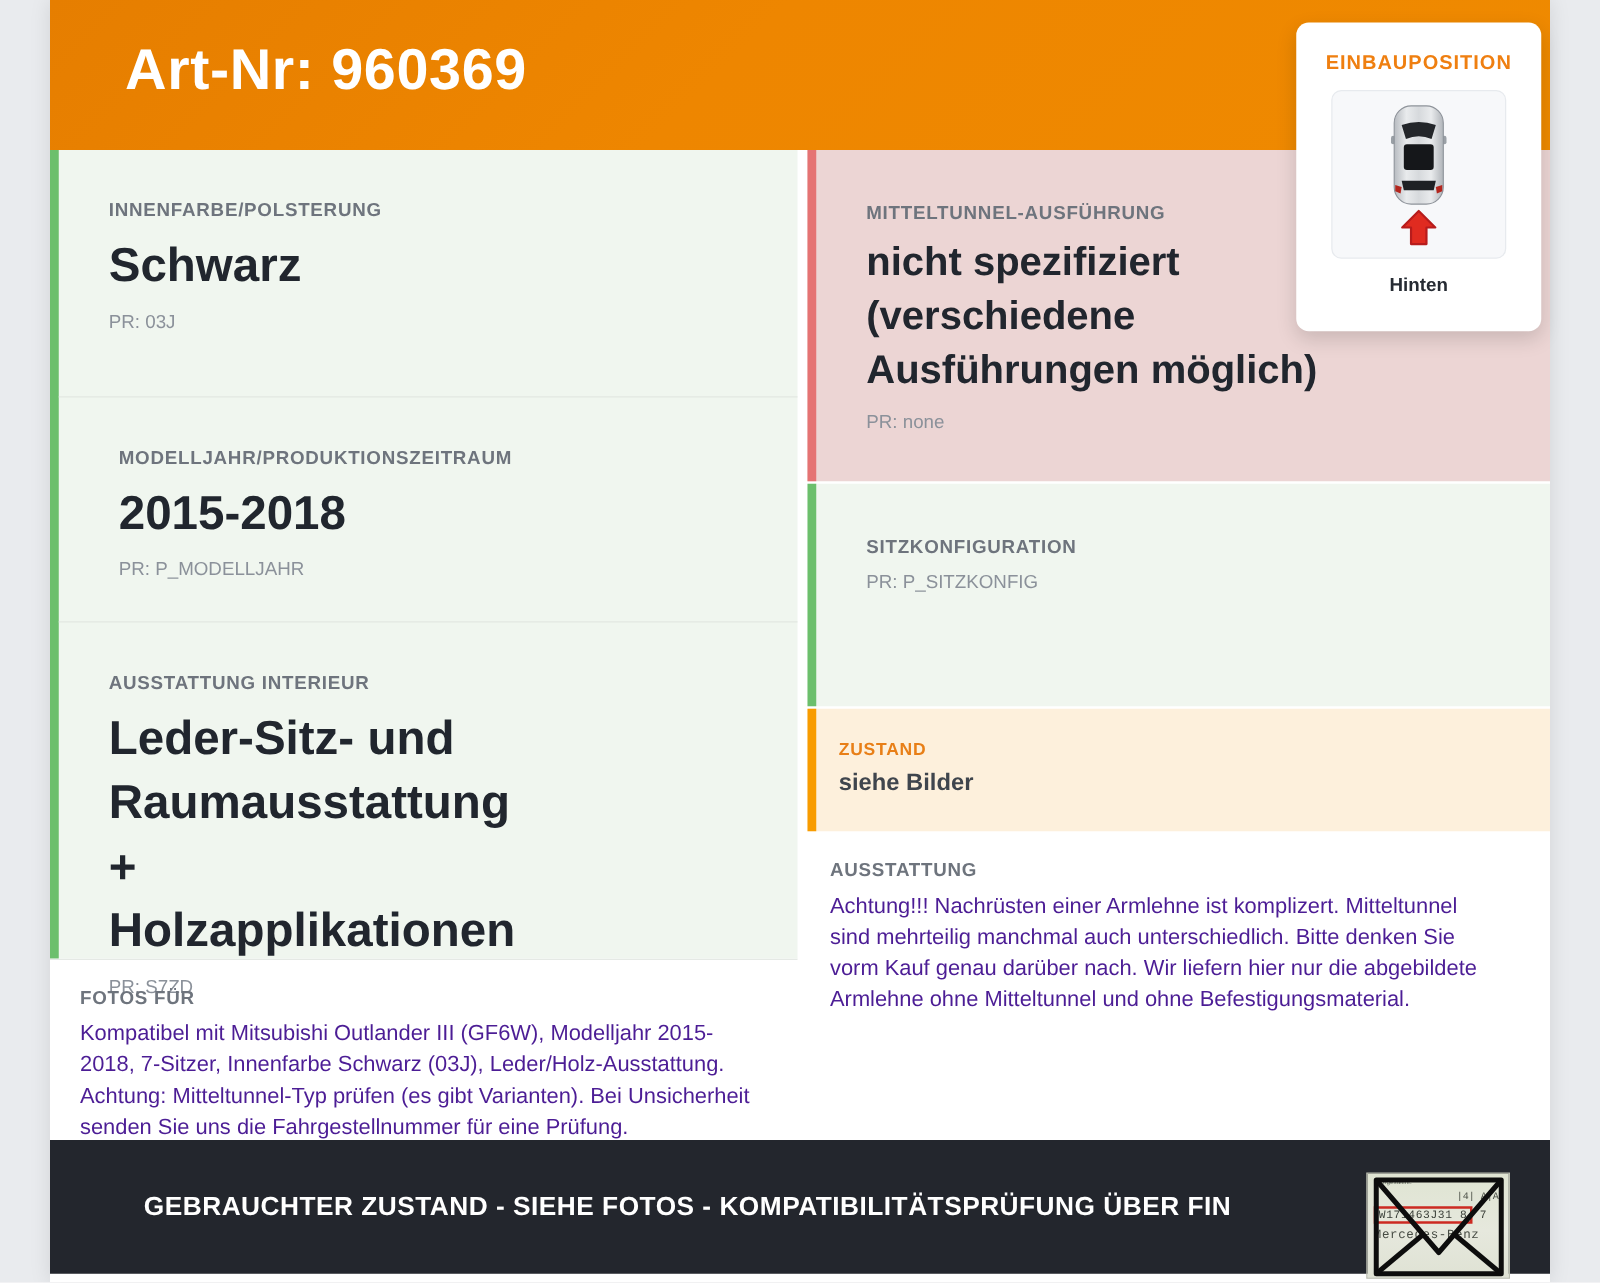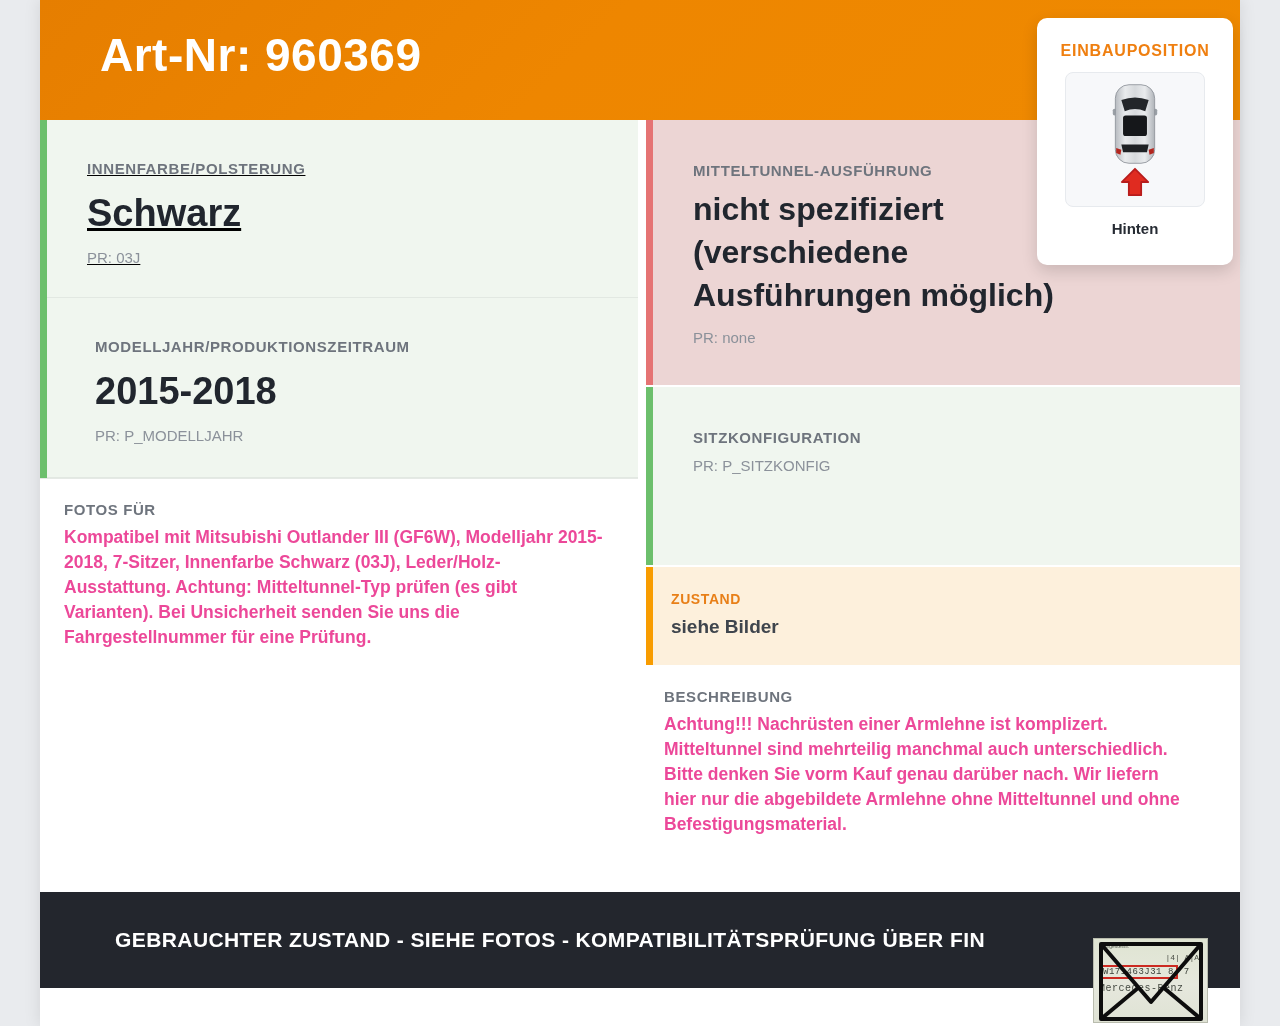--- a/index.html
+++ b/index.html
@@ -15,50 +15,50 @@
             background:linear-gradient(135deg,#e67e00 0%,#ee8600 45%,#ef8a00 100%); }
   .header h1 { position:absolute; left:60px; top:28px; color:#ffffff; font-size:46px;
                font-weight:800; letter-spacing:.5px; }
 
   
   .left-col  { position:absolute; left:0;   top:120px; width:598px; }
   .right-col { position:absolute; left:606px; top:120px; width:594px; }
 
   .green-block { background:#f0f6ef; border-left:7px solid #6cbf6c; }
   .spec { padding:40px 30px 0 40px; }
-  .spec-1 { height:178px; border-bottom:1px solid #e2e8e2;text-decoration:underline; }
+  .spec-1 { height:198px; border-bottom:1px solid #e2e8e2; }
   .spec-2 { height:180px; border-bottom:1px solid #e2e8e2;padding-left:48px; }
   .spec-3 { height:269px; }
 
   .lbl { font-size:15px; font-weight:700; color:#6e747d; letter-spacing:.6px; line-height:1.2; }
   .val { font-size:38px; font-weight:700; color:#21262e; line-height:1.35; margin-top:10px; max-width:330px; }
   .pr  { font-size:15px; color:#8b919a; margin-top:10px; }
 
   .passt { background:#ffffff; border-top:1px solid #e5e9e5; height:189px; padding:22px 30px 0 24px; }
-  .body-text { font-size:17.5px; font-weight:700; color:#ec4899; line-height:25px; margin-top:6px; }
+  .body-text { font-size:17.5px; font-weight:400; color:#4c1d95; line-height:25px; margin-top:6px; }
   .passt .body-text { width:540px; }
 
   .card-pink  { background:#ecd5d4; border-left:7px solid #e57373; height:265px; margin-bottom:2px;
                 padding:42px 20px 0 40px; }
   .card-pink .val { font-size:32px; line-height:43px; max-width:420px; margin-top:8px; }
   .card-pink .pr { margin-top:12px; }
 
   .card-green { background:#f0f6ef; border-left:7px solid #6cbf6c; height:178px; margin-bottom:2px;
                 padding:42px 7px 0 40px; }
 
   .card-cream { background:#fdf0dc; border-left:7px solid #f89c00; height:98px; margin-bottom:1px;
                 padding:24px 20px 0 18px; }
   .zlbl { font-size:14px; font-weight:700; color:#e87f17; letter-spacing:.6px; }
   .zval { font-size:19px; font-weight:600; color:#3f454d; margin-top:9px; }
 
   .card-descr { background:#ffffff; height:271px; padding:22px 36px 0 18px; }
   .card-descr .body-text { width:530px; }
 
   
-  .footer { position:absolute; left:0; top:892px; width:1200px; height:96px; background:#23262d;
+  .footer { position:absolute; left:0; top:912px; width:1200px; height:107px; background:#23262d;
             display:flex; align-items:center; justify-content:center; padding-right:180px; }
   .footer span { color:#ffffff; font-size:21px; font-weight:700; letter-spacing:.4px; white-space:nowrap; }
 
   
   .einbau { position:absolute; left:997px; top:18px; width:196px; height:247px; background:#ffffff;
             border-radius:10px; box-shadow:0 6px 16px rgba(0,0,0,.15); text-align:center;
             padding-top:24px; z-index:5; }
   .einbau-title { font-size:16px; font-weight:800; color:#ef7f10; letter-spacing:.8px; }
   .einbau-box { width:140px; height:135px; margin:12px auto 0; background:#f7f8fa;
                 border:1px solid #e7eaee; border-radius:8px;
@@ -94,20 +94,25 @@
         <div class="spec spec-1">
           <div class="lbl">INNENFARBE/POLSTERUNG</div>
           <div class="val">Schwarz</div>
           <div class="pr">PR: 03J</div>
         </div>
         <div class="spec spec-2">
           <div class="lbl">MODELLJAHR/PRODUKTIONSZEITRAUM</div>
           <div class="val">2015-2018</div>
           <div class="pr">PR: P_MODELLJAHR</div>
         </div>
+        <div class="spec spec-3">
+          <div class="lbl">AUSSTATTUNG INTERIEUR</div>
+          <div class="val">Leder-Sitz- und Raumausstattung + Holzapplikationen</div>
+          <div class="pr">PR: S7ZD</div>
+        </div>
       </div>
       <div class="passt">
         <div class="lbl">FOTOS FÜR</div>
         <p class="body-text">Kompatibel mit Mitsubishi Outlander III (GF6W), Modelljahr 2015-2018, 7-Sitzer, Innenfarbe Schwarz (03J), Leder/Holz-Ausstattung. Achtung: Mitteltunnel-Typ prüfen (es gibt Varianten). Bei Unsicherheit senden Sie uns die Fahrgestellnummer für eine Prüfung.</p>
       </div>
     </div>
 
     <div class="right-col">
       <div class="card-pink">
         <div class="lbl">MITTELTUNNEL-AUSFÜHRUNG</div>
@@ -116,21 +121,21 @@
       </div>
       <div class="card-green">
         <div class="lbl">SITZKONFIGURATION</div>
         <div class="pr">PR: P_SITZKONFIG</div>
       </div>
       <div class="card-cream">
         <div class="zlbl">ZUSTAND</div>
         <div class="zval">siehe Bilder</div>
       </div>
       <div class="card-descr">
-        <div class="lbl">BESCHREIBUNG</div>
+        <div class="lbl">AUSSTATTUNG</div>
         <p class="body-text">Achtung!!! Nachrüsten einer Armlehne ist komplizert. Mitteltunnel sind mehrteilig manchmal auch unterschiedlich. Bitte denken Sie vorm Kauf genau darüber nach. Wir liefern hier nur die abgebildete Armlehne ohne Mitteltunnel und ohne Befestigungsmaterial.</p>
       </div>
     </div>
 
     <div class="footer">
       <span>GEBRAUCHTER ZUSTAND - SIEHE FOTOS - KOMPATIBILITÄTSPRÜFUNG ÜBER FIN</span>
     </div>
 
     <div class="einbau">
       <div class="einbau-title">EINBAUPOSITION</div>

